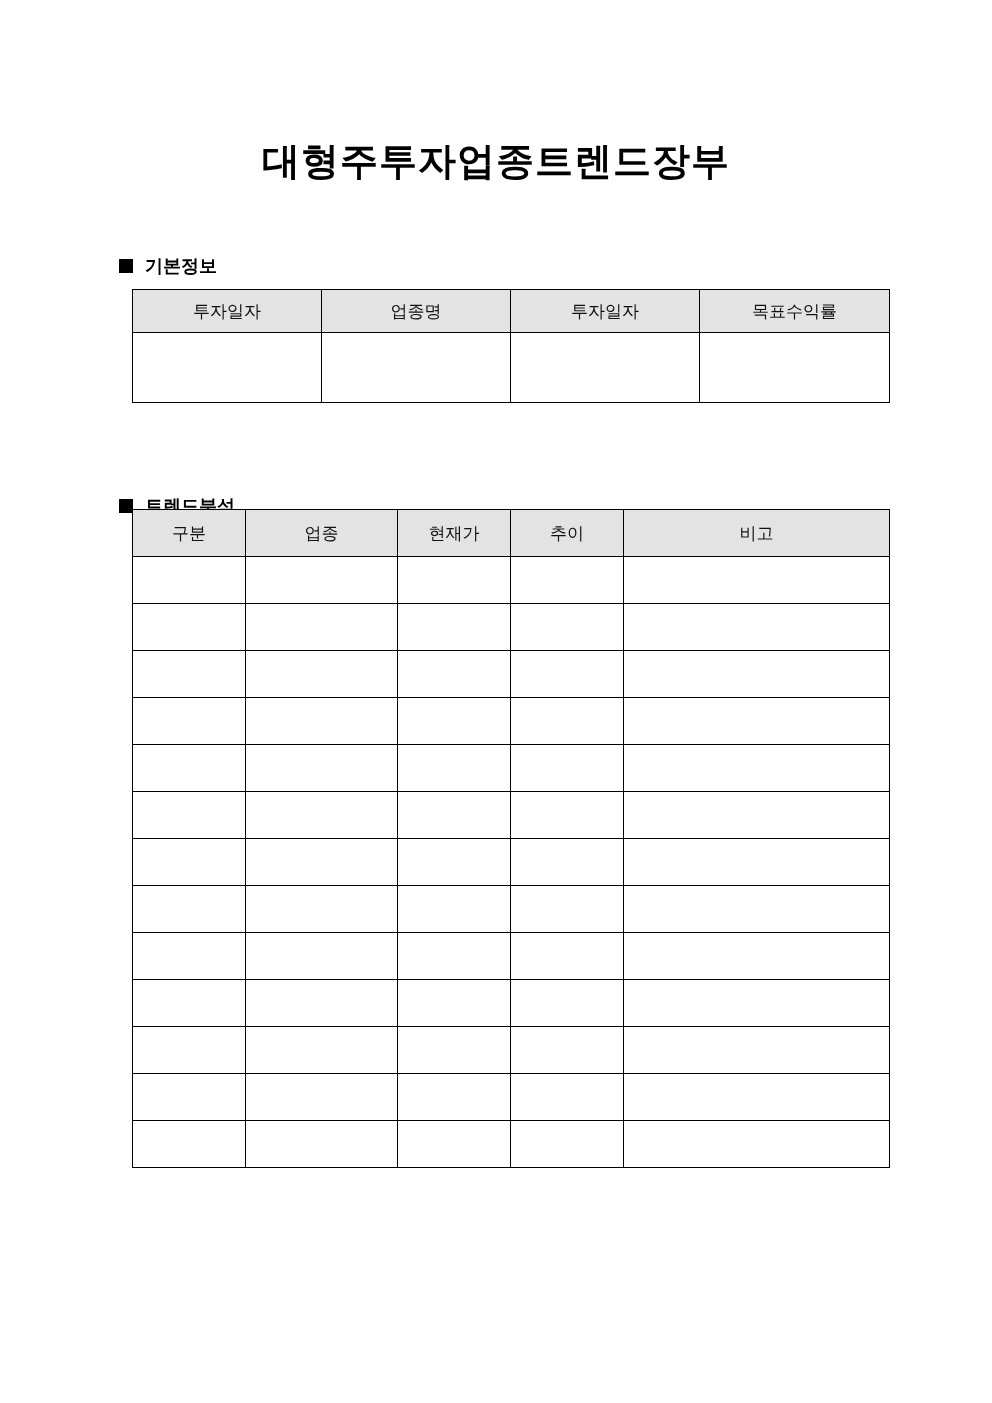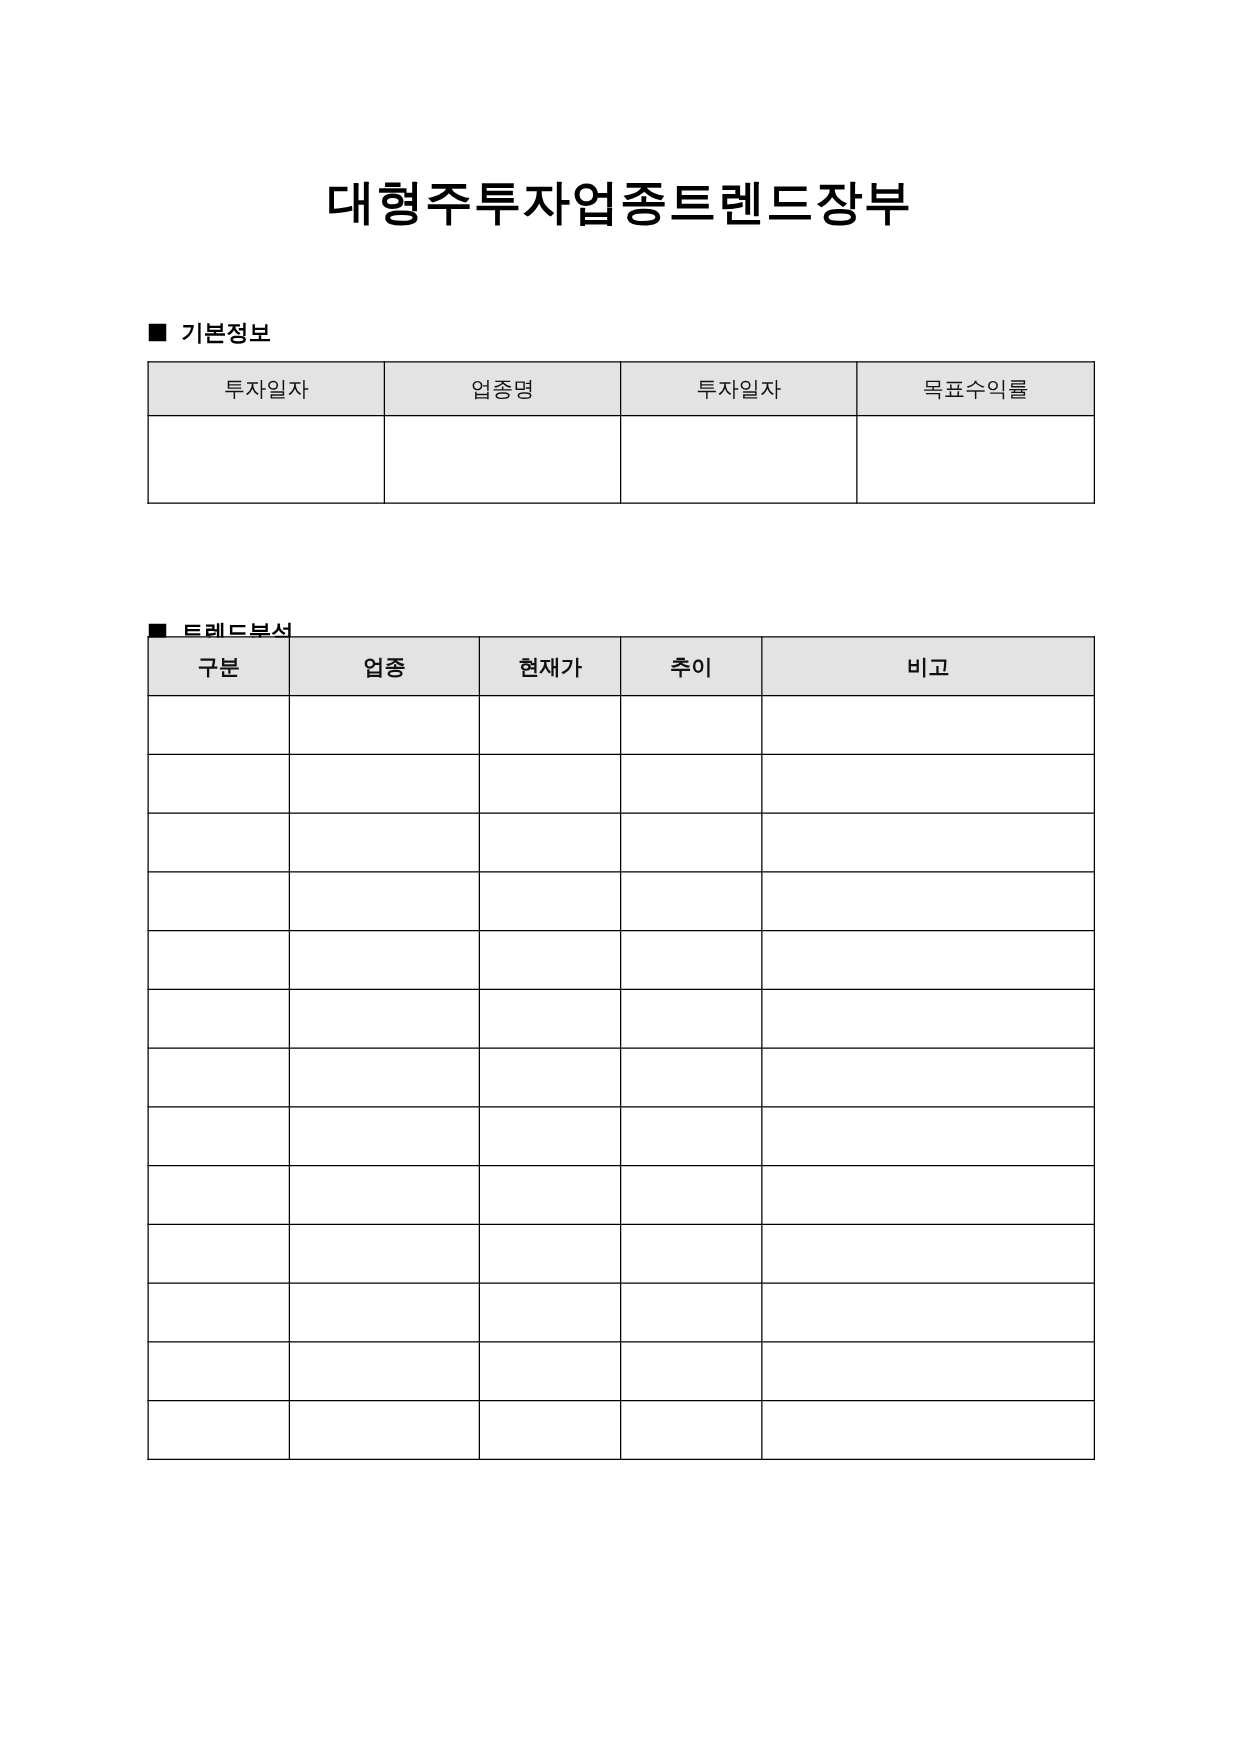--- a/index.html
+++ b/index.html
@@ -1,27 +1,27 @@
 <!DOCTYPE html>
 <html><head>
 <meta charset="utf-8">
 <style>
   html, body { margin: 0; padding: 0; background: #ffffff; }
   body { width: 992px; height: 1403px; position: relative; font-family: "DejaVu Sans", "Liberation Sans", sans-serif; color: #000; }
   .title { position: absolute; left: 0; top: 136px; width: 992px; text-align: center; font-size: 38px; font-weight: bold; letter-spacing: 1px; }
   .section-heading { position: absolute; left: 119px; font-size: 18px; font-weight: bold; display: flex; align-items: center; }
   .section-heading .sq { display: inline-block; width: 14px; height: 14px; background: #000; margin-right: 12px; }
-  table { position: absolute; left: 118px; border-collapse: collapse; table-layout: fixed; }
+  table { position: absolute; left: 132px; border-collapse: collapse; table-layout: fixed; }
   td, th { border: 1px solid #000; padding: 0; font-weight: normal; font-size: 17px; text-align: center; }
   th { background: #e3e3e3; color: #111; }
   #basic-table { top: 289px; width: 757px; }
   #basic-table th { height: 42px; }
   #basic-table td { height: 69px; }
   #trend-table { top: 509px; width: 757px; }
-  #trend-table th { height: 46px; font-weight: bold; }
+  #trend-table th { height: 46px; }
   #trend-table td { height: 46px; }
 </style>
 </head>
 <body>
 
 <div class="title">대형주투자업종트렌드장부</div>
 
 <div class="section-heading" style="top:254px;">
   <span class="sq"></span>
   <span>기본정보</span>

